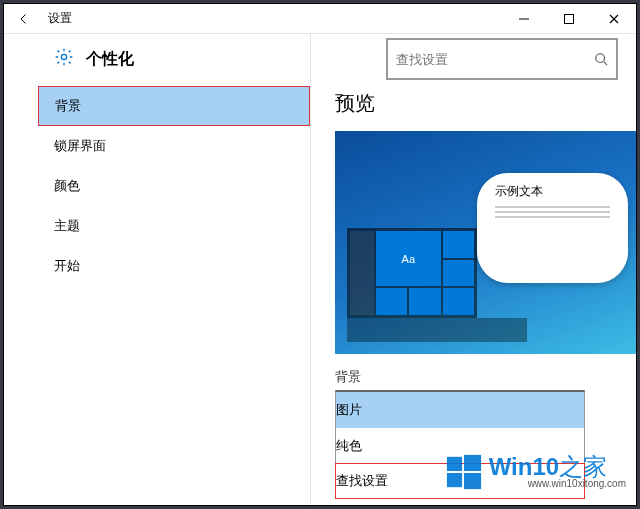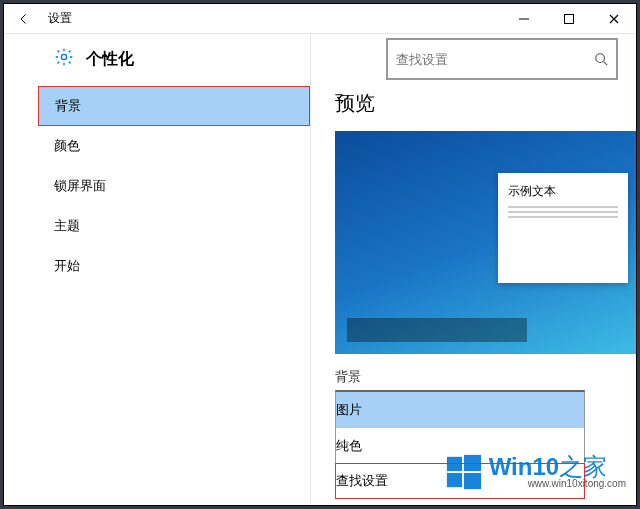--- a/index.html
+++ b/index.html
@@ -21,21 +21,21 @@
   .sb-items { display: flex; flex-direction: column; padding-top: 2px; }
   .sb-item { height: 40px; display: flex; align-items: center; padding-left: 16px; font-size: 13px; color: #000; }
   .sb-item.selected { background: #a6d0f5; border: 1.5px solid #d33; }
   .main { flex: 1; display: flex; flex-direction: column; padding: 0 18px; overflow: hidden; }
   .search-row { height: 50px; display: flex; align-items: center; justify-content: flex-end; }
   .searchbox { width: 232px; height: 42px; border: 2px solid #999; display: flex; align-items: center; }
   .searchbox input { flex: 1; border: none; outline: none; font-size: 13px; padding: 0 8px; background: transparent; }
   .searchbox .sicon { width: 30px; display: flex; align-items: center; justify-content: center; color: #555; }
   .section-h { font-size: 20px; color: #000; margin: 6px 0 14px 6px; font-weight: 400; }
   .preview { width: 305px; height: 223px; background: linear-gradient(160deg,#0a4d9b 0%,#1a74c6 50%,#3dbde5 100%); position: relative; margin-left: 6px; }
-  .preview-window { position: absolute; right: 12px; top: 42px; width: 130px; height: 110px; background: #fff; box-shadow: 0 2px 6px rgba(0,0,0,0.25); padding: 10px 10px; }
+  .preview-window { position: absolute; right: 12px; top: 42px; width: 151px; height: 110px; background: #fff; box-shadow: 0 2px 6px rgba(0,0,0,0.25); padding: 10px 18px; border-radius: 31px; }
   .preview-window .pv-text { font-size: 12px; color: #000; }
   .preview-window .pv-lines { margin-top: 6px; }
   .preview-window .pv-line { height: 2px; background: #ccc; margin-bottom: 3px; }
   .taskbar { position: absolute; left: 12px; bottom: 12px; width: 180px; height: 24px; background: rgba(0,0,0,0.35); }
   .startmenu { position: absolute; left: 12px; bottom: 36px; width: 130px; height: 90px; background: rgba(0,0,0,0.55); display: grid; grid-template-columns: 24px 1fr 1fr 1fr; grid-template-rows: repeat(3,1fr); gap: 2px; padding: 3px; }
   .startmenu .sm-side { grid-row: span 3; background: rgba(255,255,255,0.08); }
   .startmenu .tile { background: #0078d7; }
   .startmenu .tile.large { grid-column: span 2; grid-row: span 2; display:flex; align-items:center; justify-content:center; color:#fff; font-size:11px; }
   .bg-label { font-size: 13px; color: #333; margin: 14px 0 4px 6px; }
   .dd { width: 250px; margin-left: 6px; border: 1px solid #999; border-top: 2px solid #666; }
@@ -92,24 +92,24 @@
             <path d="M12 2v3M12 19v3M4.2 4.2l2.1 2.1M17.7 17.7l2.1 2.1M2 12h3M19 12h3M4.2 19.8l2.1-2.1M17.7 6.3l2.1-2.1"></path>
           </svg>
         </span>
         <span class="sb-title">个性化</span>
       </div>
       <div class="sb-items">
         <div class="sb-item selected">
               <span>背景</span>
             </div>
         <div class="sb-item">
-              <span>颜色</span>
+              <span>锁屏界面</span>
             </div>
         <div class="sb-item">
-              <span>锁屏界面</span>
+              <span>颜色</span>
             </div>
         <div class="sb-item">
               <span>主题</span>
             </div>
         <div class="sb-item">
               <span>开始</span>
             </div>
       </div>
     </div>
 
@@ -129,20 +129,31 @@
       <div class="section-h">预览</div>
 
       <div class="preview">
         <div class="preview-window">
           <div class="pv-text">示例文本</div>
           <div class="pv-lines">
             <div class="pv-line"></div>
                 <div class="pv-line"></div>
                 <div class="pv-line"></div>
           </div>
+        </div>
+        <div class="startmenu">
+          <div class="sm-side"></div>
+          <div class="tile large">
+                <span>Aa</span>
+              </div>
+          <div class="tile"></div>
+          <div class="tile"></div>
+          <div class="tile"></div>
+          <div class="tile"></div>
+          <div class="tile"></div>
         </div>
         <div class="taskbar"></div>
       </div>
 
       <div class="bg-label">背景</div>
 
       <div class="dd">
         <div class="dd-opt selected">
               <span>图片</span>
             </div>

